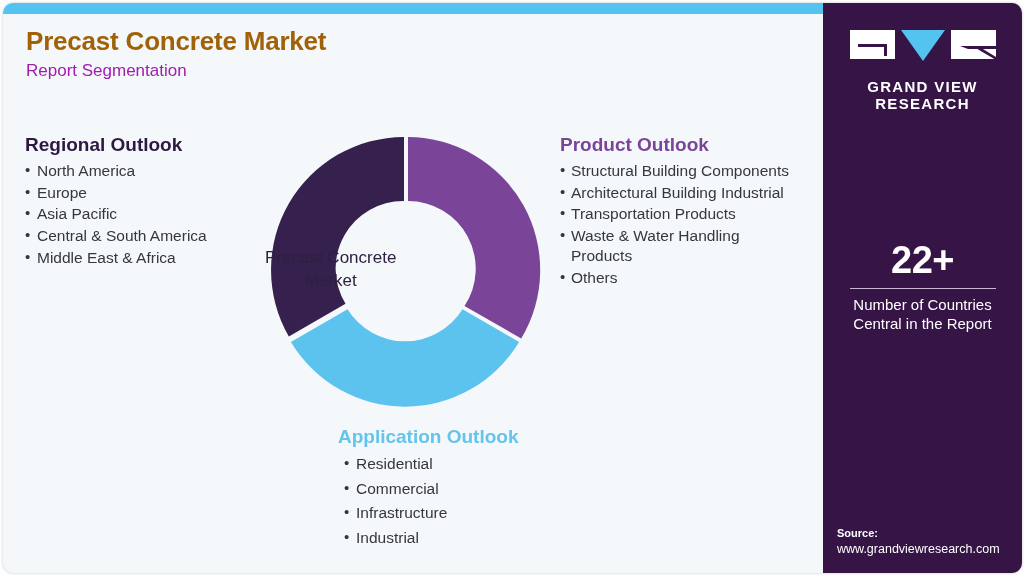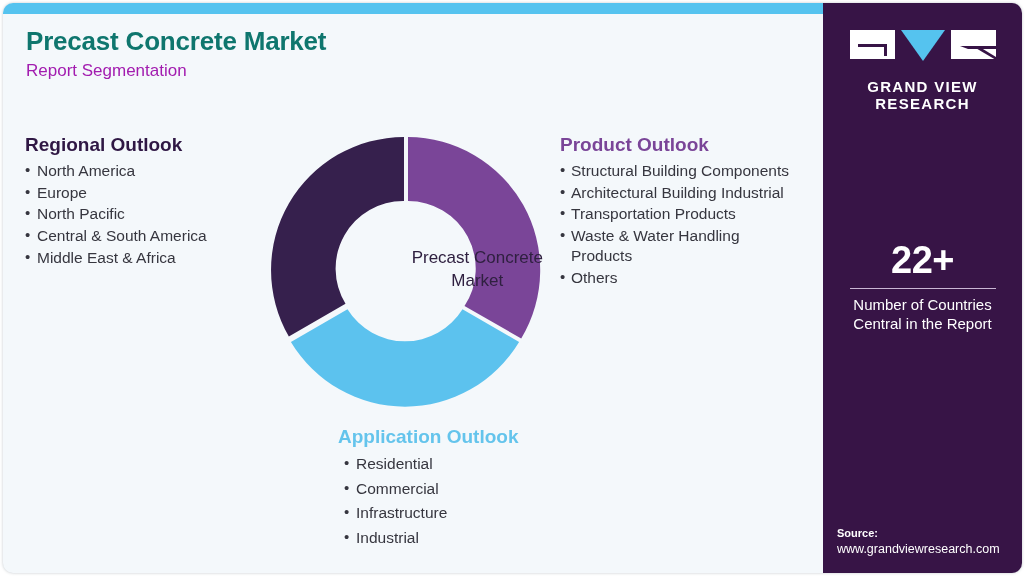--- a/index.html
+++ b/index.html
@@ -42,21 +42,21 @@
   
   .header {
     position: absolute;
     left: 23px;
     top: 24px;
     width: 600px;
   }
   .title {
     font-size: 26px;
     font-weight: bold;
-    color: #0f766e;
+    color: #a16207;
     letter-spacing: -0.2px;
     margin: 0;
     line-height: 1.1;
   }
   .subtitle {
     font-size: 17px;
     color: #a21caf;
     margin: 6px 0 0 0;
     line-height: 1.1;
   }
@@ -130,21 +130,21 @@
     height: 278px;
   }
   .donut-center-text {
     position: absolute;
     left: 0;
     top: 0;
     width: 278px;
     height: 278px;
     display: flex;
     align-items: center;
-    justify-content: flex-end;
+    justify-content: flex-start;
     text-align: center;
     font-size: 17px;
     color: #2f2040;
     line-height: 1.35;
     pointer-events: none;
   }
   
   .side-panel {
     position: absolute;
     left: 820px;
@@ -225,21 +225,21 @@
     <div class="header">
       <div class="title">Precast Concrete Market</div>
       <div class="subtitle">Report Segmentation</div>
     </div>
 
     <div id="regional-outlook">
       <div class="outlook-heading">Regional Outlook</div>
       <ul class="outlook-list">
         <li>North America</li>
         <li>Europe</li>
-        <li>North Pacific</li>
+        <li>Asia Pacific</li>
         <li>Central &amp; South America</li>
         <li>Middle East &amp; Africa</li>
       </ul>
     </div>
 
     <div class="donut-wrap">
       <svg width="278" height="278" viewBox="0 0 278 278">
 
         <path d="M 139 6 A 133 133 0 0 0 23.85 205.5 L 80.5 172.8 A 67.6 67.6 0 0 1 139 70 Z" fill="#36204d"></path>
 

